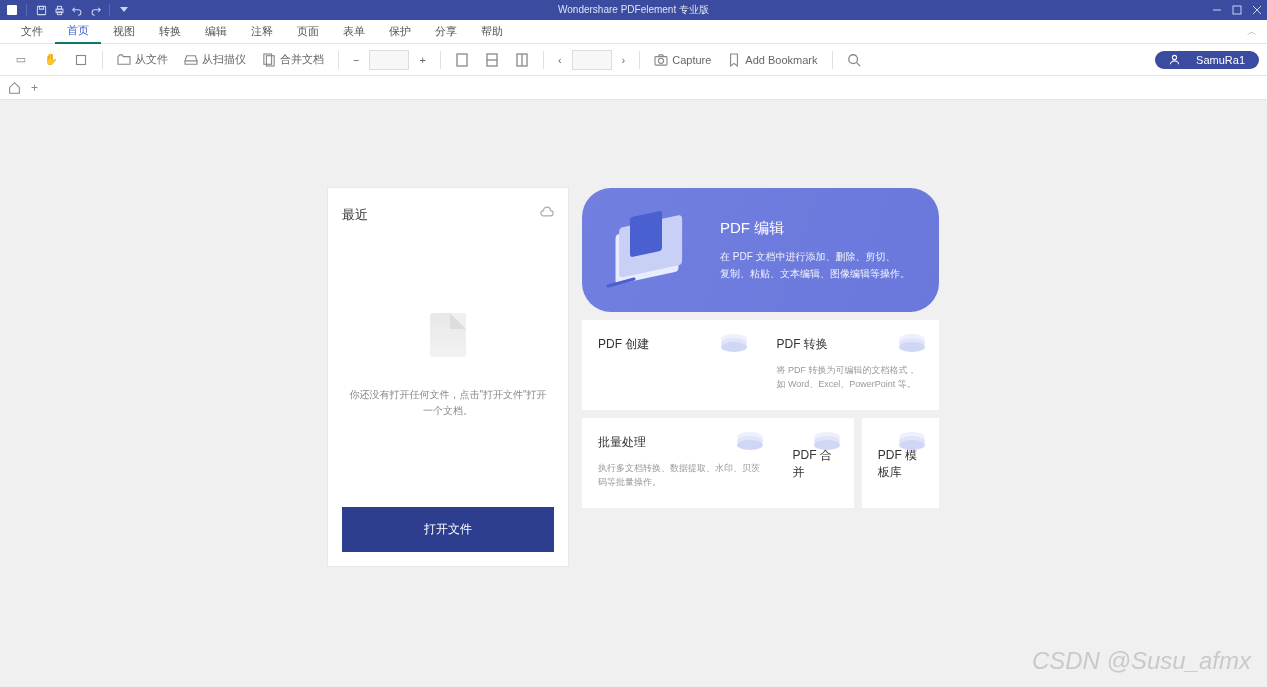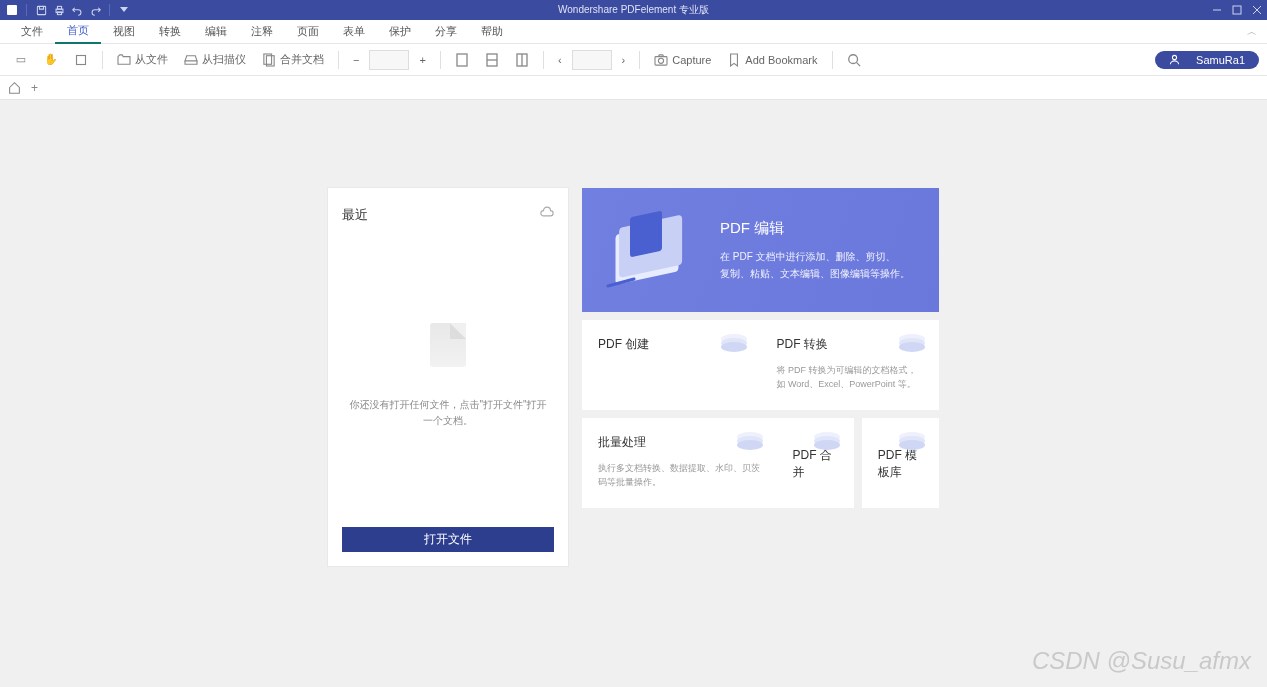--- a/index.html
+++ b/index.html
@@ -38,25 +38,25 @@
 .panels { display: flex; gap: 14px; }
 
 
 .recent { width: 240px; height: 378px; background: #fff; display: flex; flex-direction: column; padding: 18px 14px 14px; box-shadow: 0 0 0 1px rgba(0,0,0,0.03); }
 .recent-head { display: flex; justify-content: space-between; align-items: flex-start; font-size: 13px; color: #333; }
 .recent-head .cloud { color: #aaa; font-size: 12px; cursor: pointer; }
 .recent-body { flex: 1; display: flex; flex-direction: column; align-items: center; justify-content: center; }
 .file-placeholder { width: 36px; height: 44px; background: linear-gradient(#e8e8e8, #f2f2f2); border-radius: 3px; position: relative; margin-bottom: 30px; }
 .file-placeholder:before { content:''; position:absolute; right:0; top:0; border-width:8px; border-style:solid; border-color:#f0f0f0 #f0f0f0 #ddd #ddd; }
 .recent-msg { font-size: 10px; color: #888; text-align: center; line-height: 1.6; padding: 0 6px; }
-.open-btn { background: #2d3e8f; color: #fff; font-size: 12px; padding: 4px 0; text-align: center; cursor: pointer; }
+.open-btn { background: #2d3e8f; color: #fff; font-size: 12px; padding: 14px 0; text-align: center; cursor: pointer; }
 
 
 .rightcol { display: flex; flex-direction: column; gap: 8px; width: 357px; }
-.hero { background: linear-gradient(110deg, #717fe0 0%, #6a78dc 100%); height: 124px; display: flex; align-items: center; padding: 18px 24px; gap: 24px; cursor: pointer; }
+.hero { background: linear-gradient(110deg, #717fe0 0%, #6a78dc 100%); height: 124px; display: flex; align-items: center; padding: 18px 24px; gap: 24px; cursor: pointer; border-radius: 29px; }
 .hero-illus { width: 90px; height: 80px; position: relative; }
 .pdf-stack { position: absolute; width: 70px; height: 50px; background: #e8ecff; transform: skewY(-12deg) scaleX(0.9); top: 18px; left: 6px; border-radius: 4px; }
 .pdf-stack:before { content:''; position:absolute; width:100%; height:100%; background:#c8d0f5; top:-6px; left:4px; border-radius:4px; }
 .pdf-fold { position: absolute; width: 32px; height: 40px; background: #4a5fd0; top: 4px; left: 24px; transform: skewY(-12deg); border-radius: 3px; }
 .pen { position:absolute; width:30px; height:3px; background:#4a5fd0; bottom:6px; left:0; transform:rotate(-15deg); border-radius:2px; }
 .hero-txt { color: #fff; }
 .hero-title { font-size: 15px; margin-bottom: 10px; }
 .hero-desc { font-size: 10px; line-height: 1.7; color: rgba(255,255,255,0.9); }
 
 .row { display: flex; gap: 0; }

